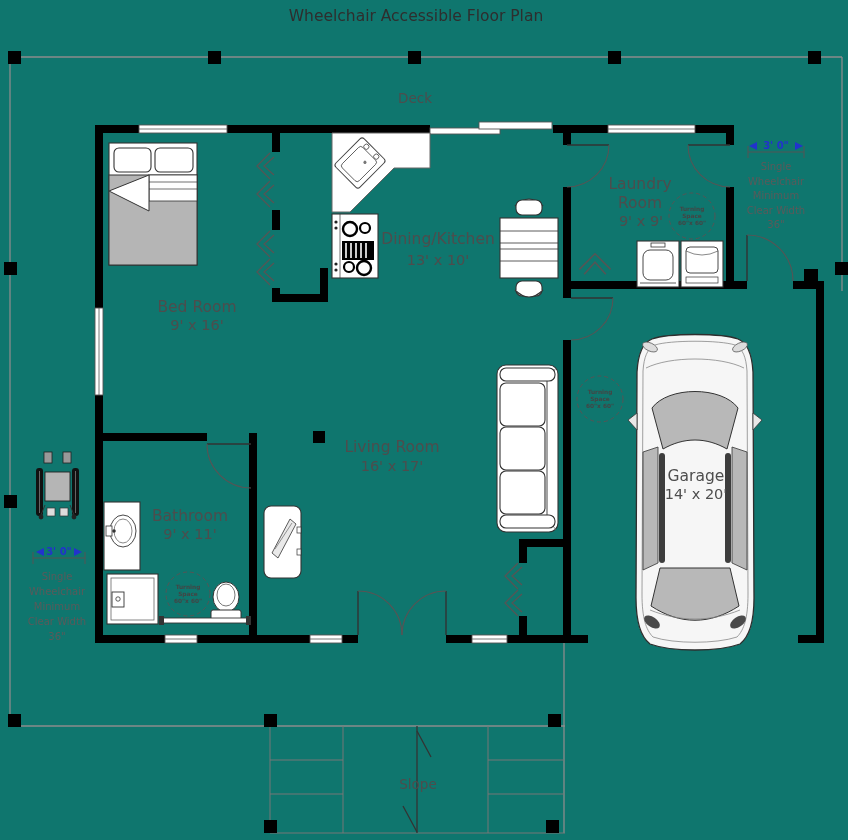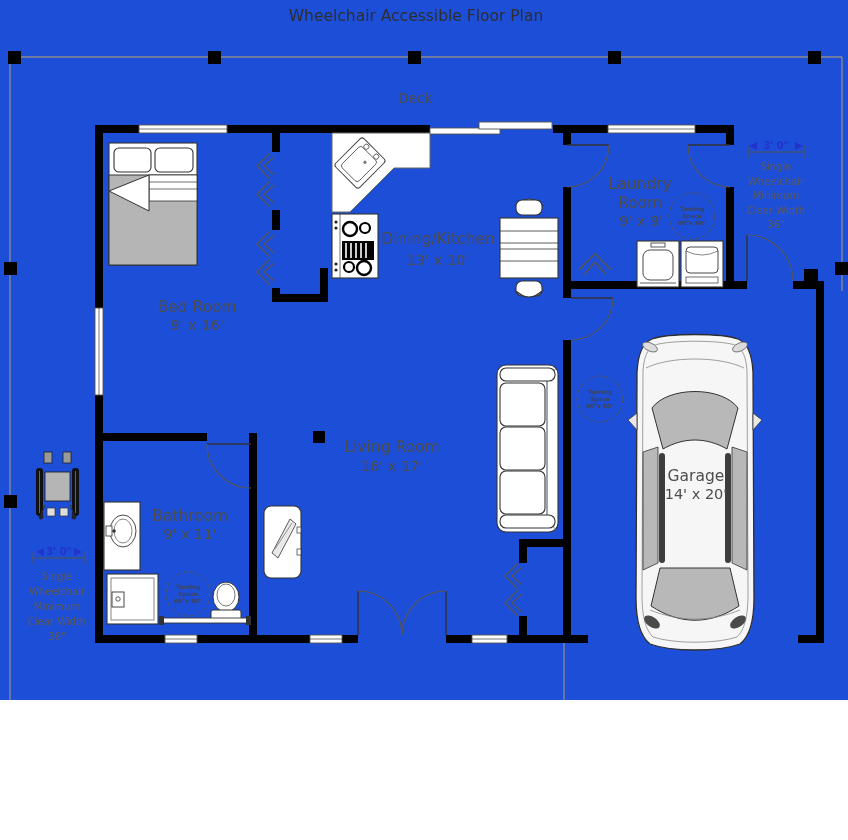--- a/index.html
+++ b/index.html
@@ -1,16 +1,16 @@
 <!DOCTYPE html>
 <html><head>
 <meta charset="utf-8">
 <style>
   html,body{margin:0;padding:0;background:#fff;}
-  .stage{position:relative;width:848px;height:700px;background:#1d4ed8;font-family:"DejaVu Sans",sans-serif;overflow:hidden;}
+  .stage{position:relative;width:848px;height:840px;background:#0f766e;font-family:"DejaVu Sans",sans-serif;overflow:hidden;}
   svg{display:block;}
   text{font-family:"DejaVu Sans",sans-serif;}
   .title-text{font-size:15.5px;fill:#2e2e2e;}
   .room-name{font-size:15.5px;fill:#4d4d4d;}
   .room-dims{font-size:14.5px;fill:#4d4d4d;}
   .area-label{font-size:13.5px;fill:#4d4d4d;}
   .note-text{font-size:10px;fill:#5a5a5a;}
   .dim-text{font-size:10px;font-weight:bold;fill:#2233cc;}
   .turn-text{font-size:5.8px;font-weight:600;fill:#444;}
   .wall{fill:#000000;}

